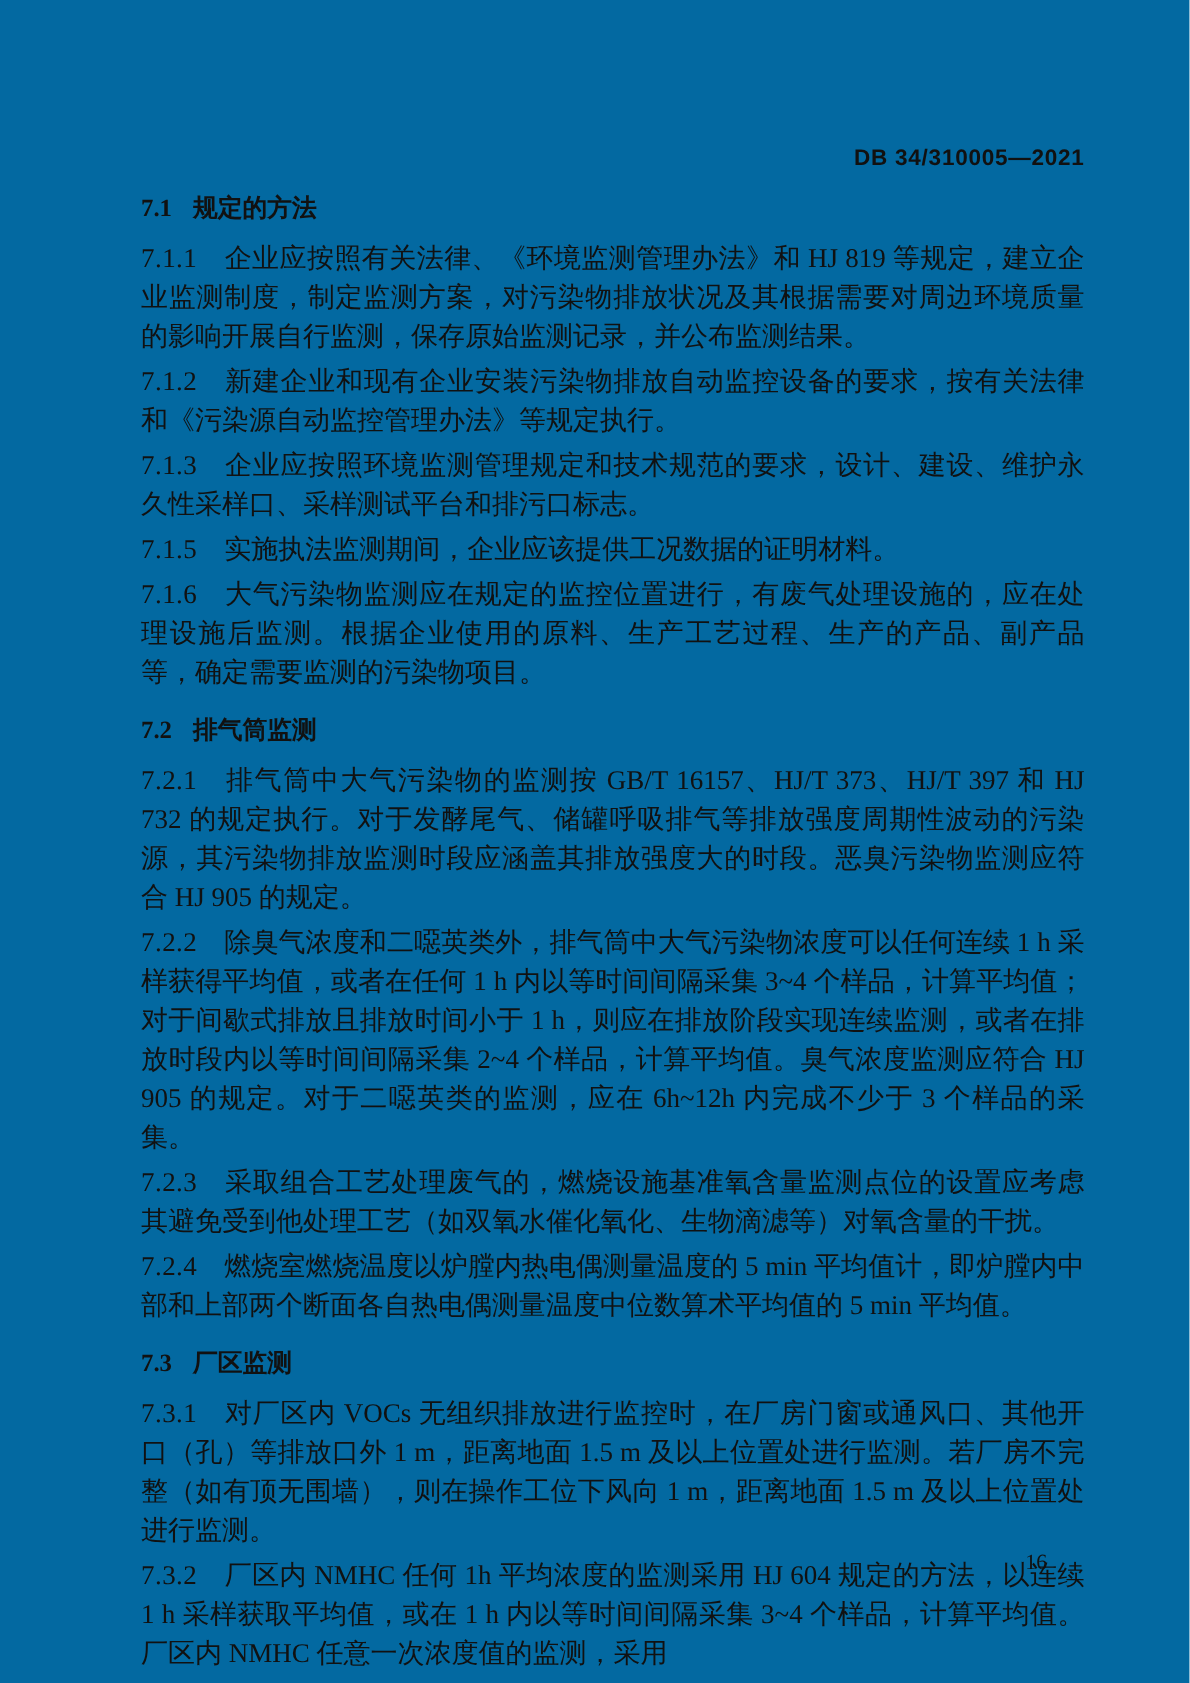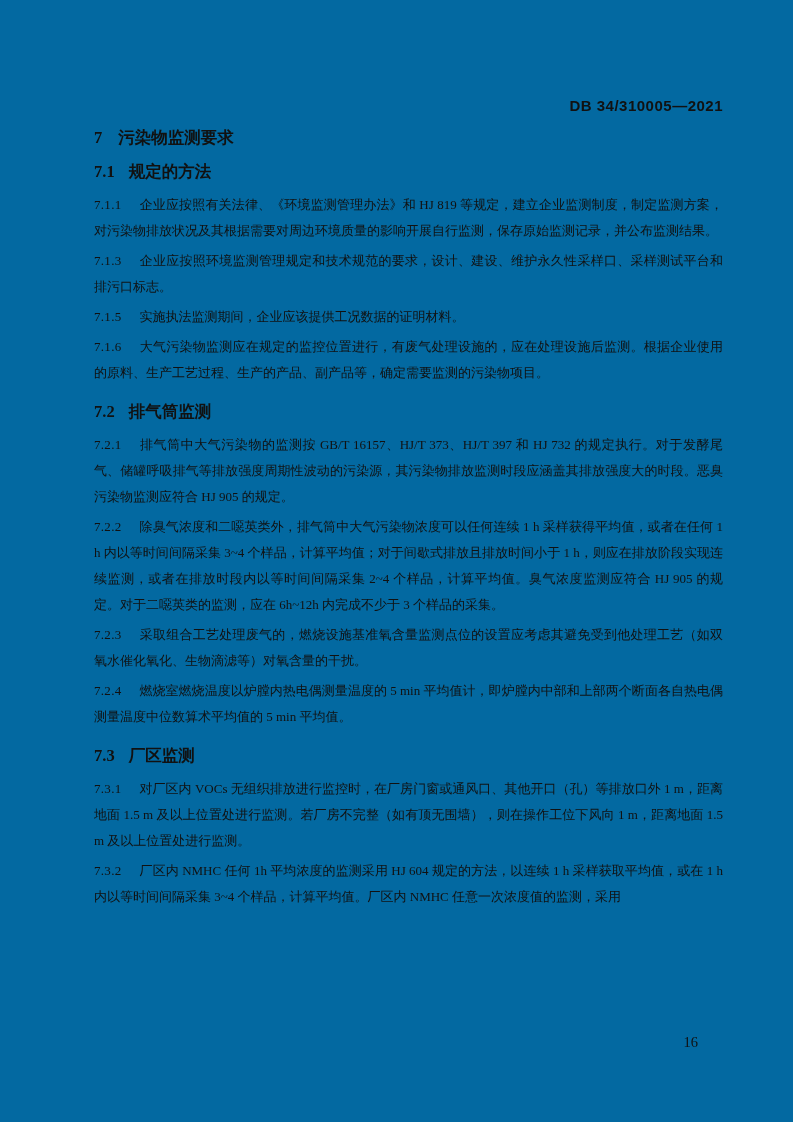--- a/index.html
+++ b/index.html
@@ -36,21 +36,21 @@
     font-weight: 700;
     line-height: 20px;
     margin: 0;
     color: #111;
   }
   h1.chapter { margin-top: 13px; }
   h2.sec { margin-top: 14px; margin-bottom: 10px; }
   h1.chapter .num { margin-right: 16px; font-weight: 700; }
   h2.sec .num { margin-right: 14px; font-weight: 700; text-align: center; }
   p.clause {
-    font-size: 13px;
+    font-size: 18px;
     line-height: 26px;
     margin: 4px 0 0 0;
     text-align: justify;
     text-justify: inter-ideograph;
     color: #111;
   }
   p.clause + h2.sec { margin-top: 16px; }
   p.clause .num {
     margin-right: 18px;
     letter-spacing: 0.3px;
@@ -64,26 +64,26 @@
     color: #111;
   }
 </style>
 </head>
 <body>
 
 <div class="page">
 
   <div class="doc-code">DB 34/310005—2021</div>
 
-  <h1 class="chapter"><span class="num">7</span><span>污染物监测要求</span></h1>
 
   <h2 class="sec"><span class="num">7.1</span><span>规定的方法</span></h2>
 
   <p class="clause"><span class="num">7.1.1</span><span>企业应按照有关法律、《环境监测管理办法》和 HJ 819 等规定，建立企业监测制度，制定监测方案，对污染物排放状况及其根据需要对周边环境质量的影响开展自行监测，保存原始监测记录，并公布监测结果。</span></p>
 
+  <p class="clause"><span class="num">7.1.2</span><span>新建企业和现有企业安装污染物排放自动监控设备的要求，按有关法律和《污染源自动监控管理办法》等规定执行。</span></p>
 
   <p class="clause"><span class="num">7.1.3</span><span>企业应按照环境监测管理规定和技术规范的要求，设计、建设、维护永久性采样口、采样测试平台和排污口标志。</span></p>
 
 
   <p class="clause"><span class="num">7.1.5</span><span>实施执法监测期间，企业应该提供工况数据的证明材料。</span></p>
 
   <p class="clause"><span class="num">7.1.6</span><span>大气污染物监测应在规定的监控位置进行，有废气处理设施的，应在处理设施后监测。根据企业使用的原料、生产工艺过程、生产的产品、副产品等，确定需要监测的污染物项目。</span></p>
 
   <h2 class="sec"><span class="num">7.2</span><span>排气筒监测</span></h2>
 

